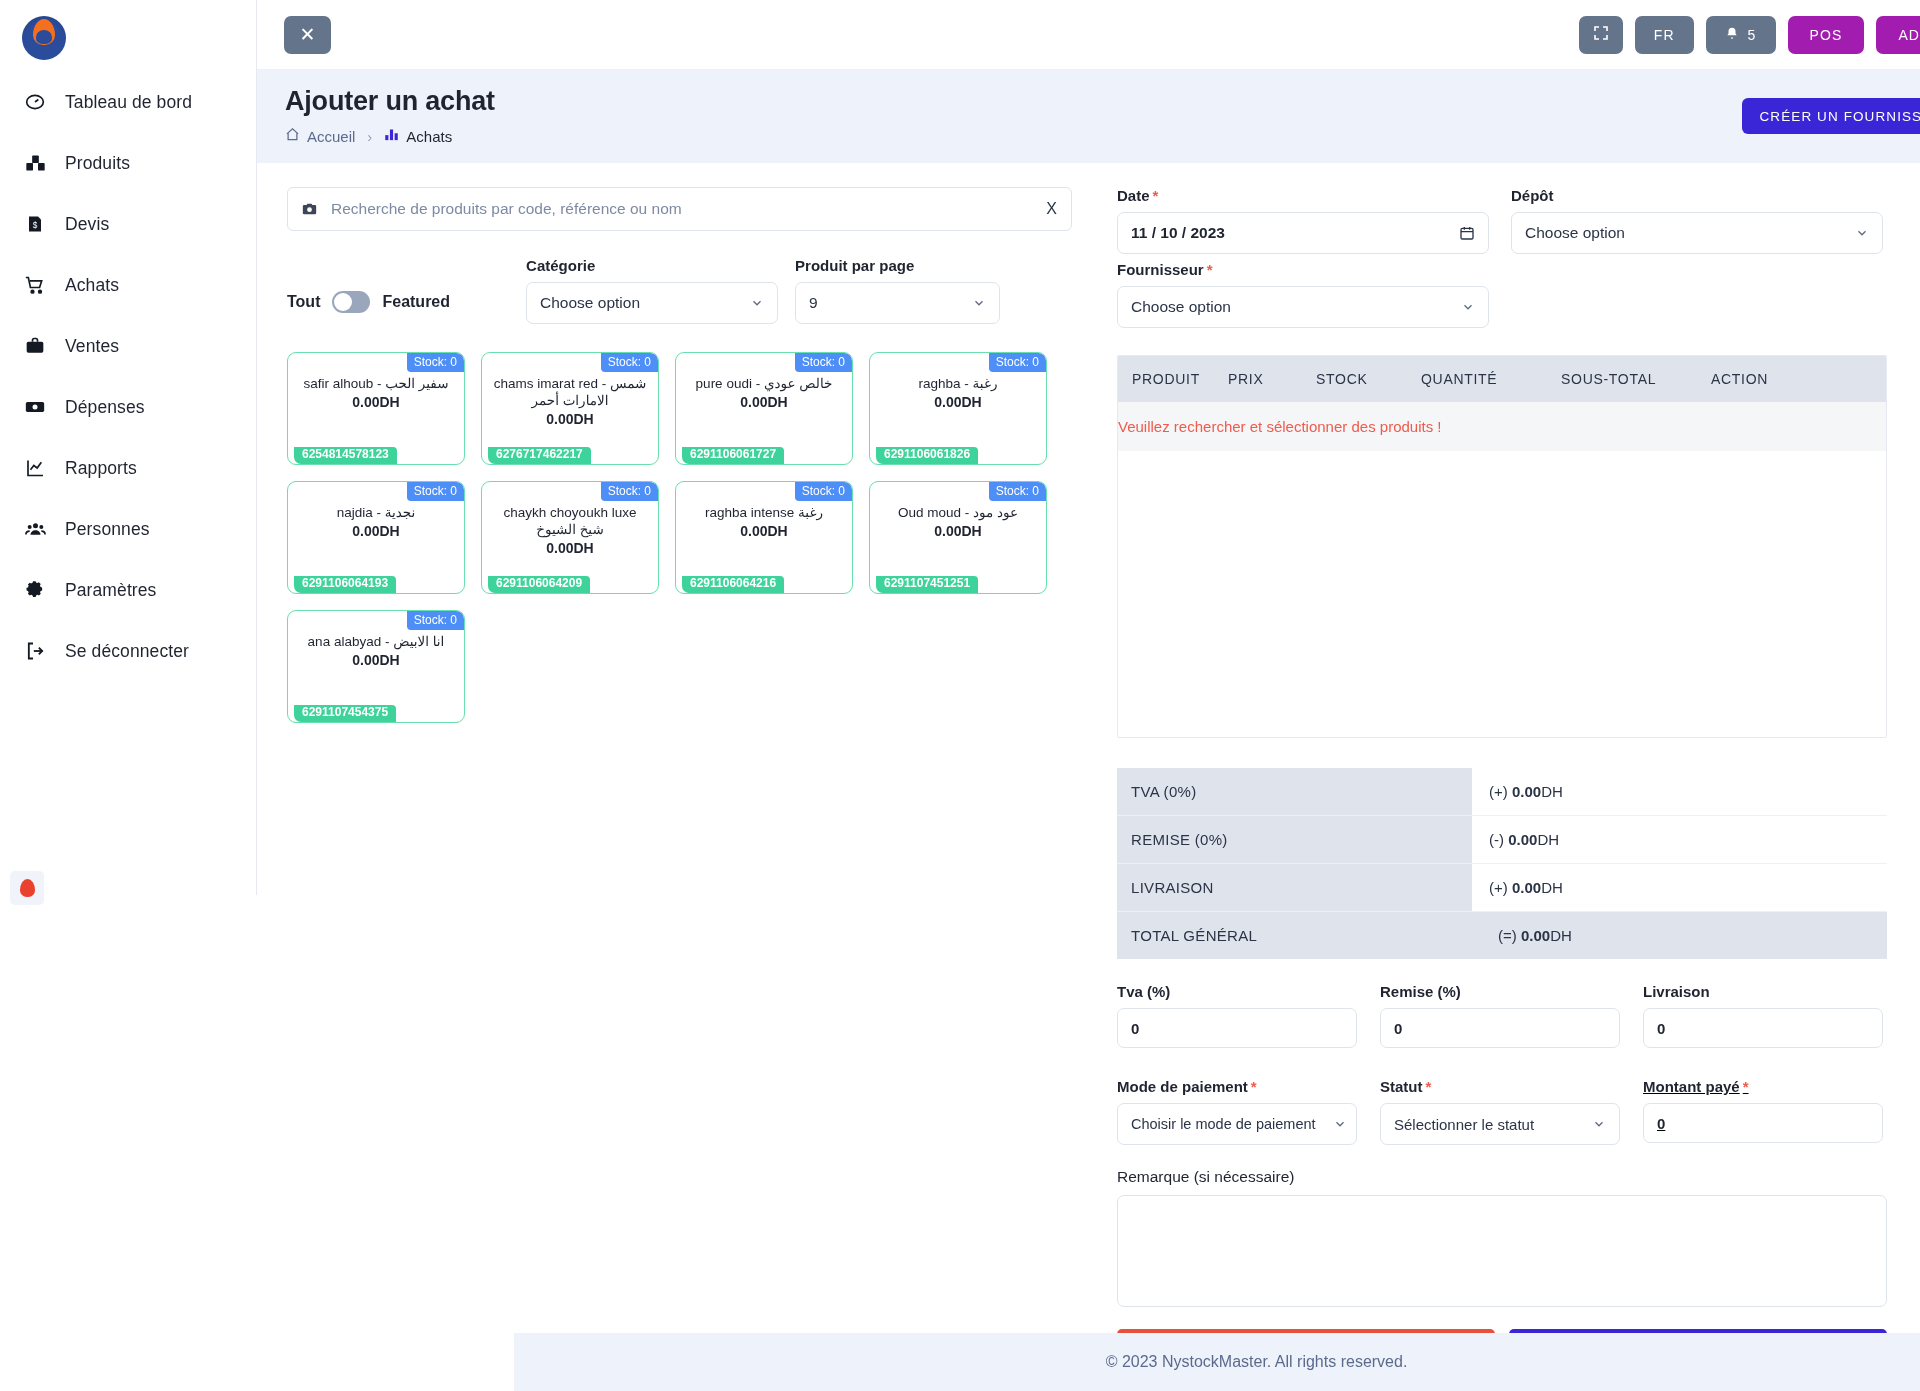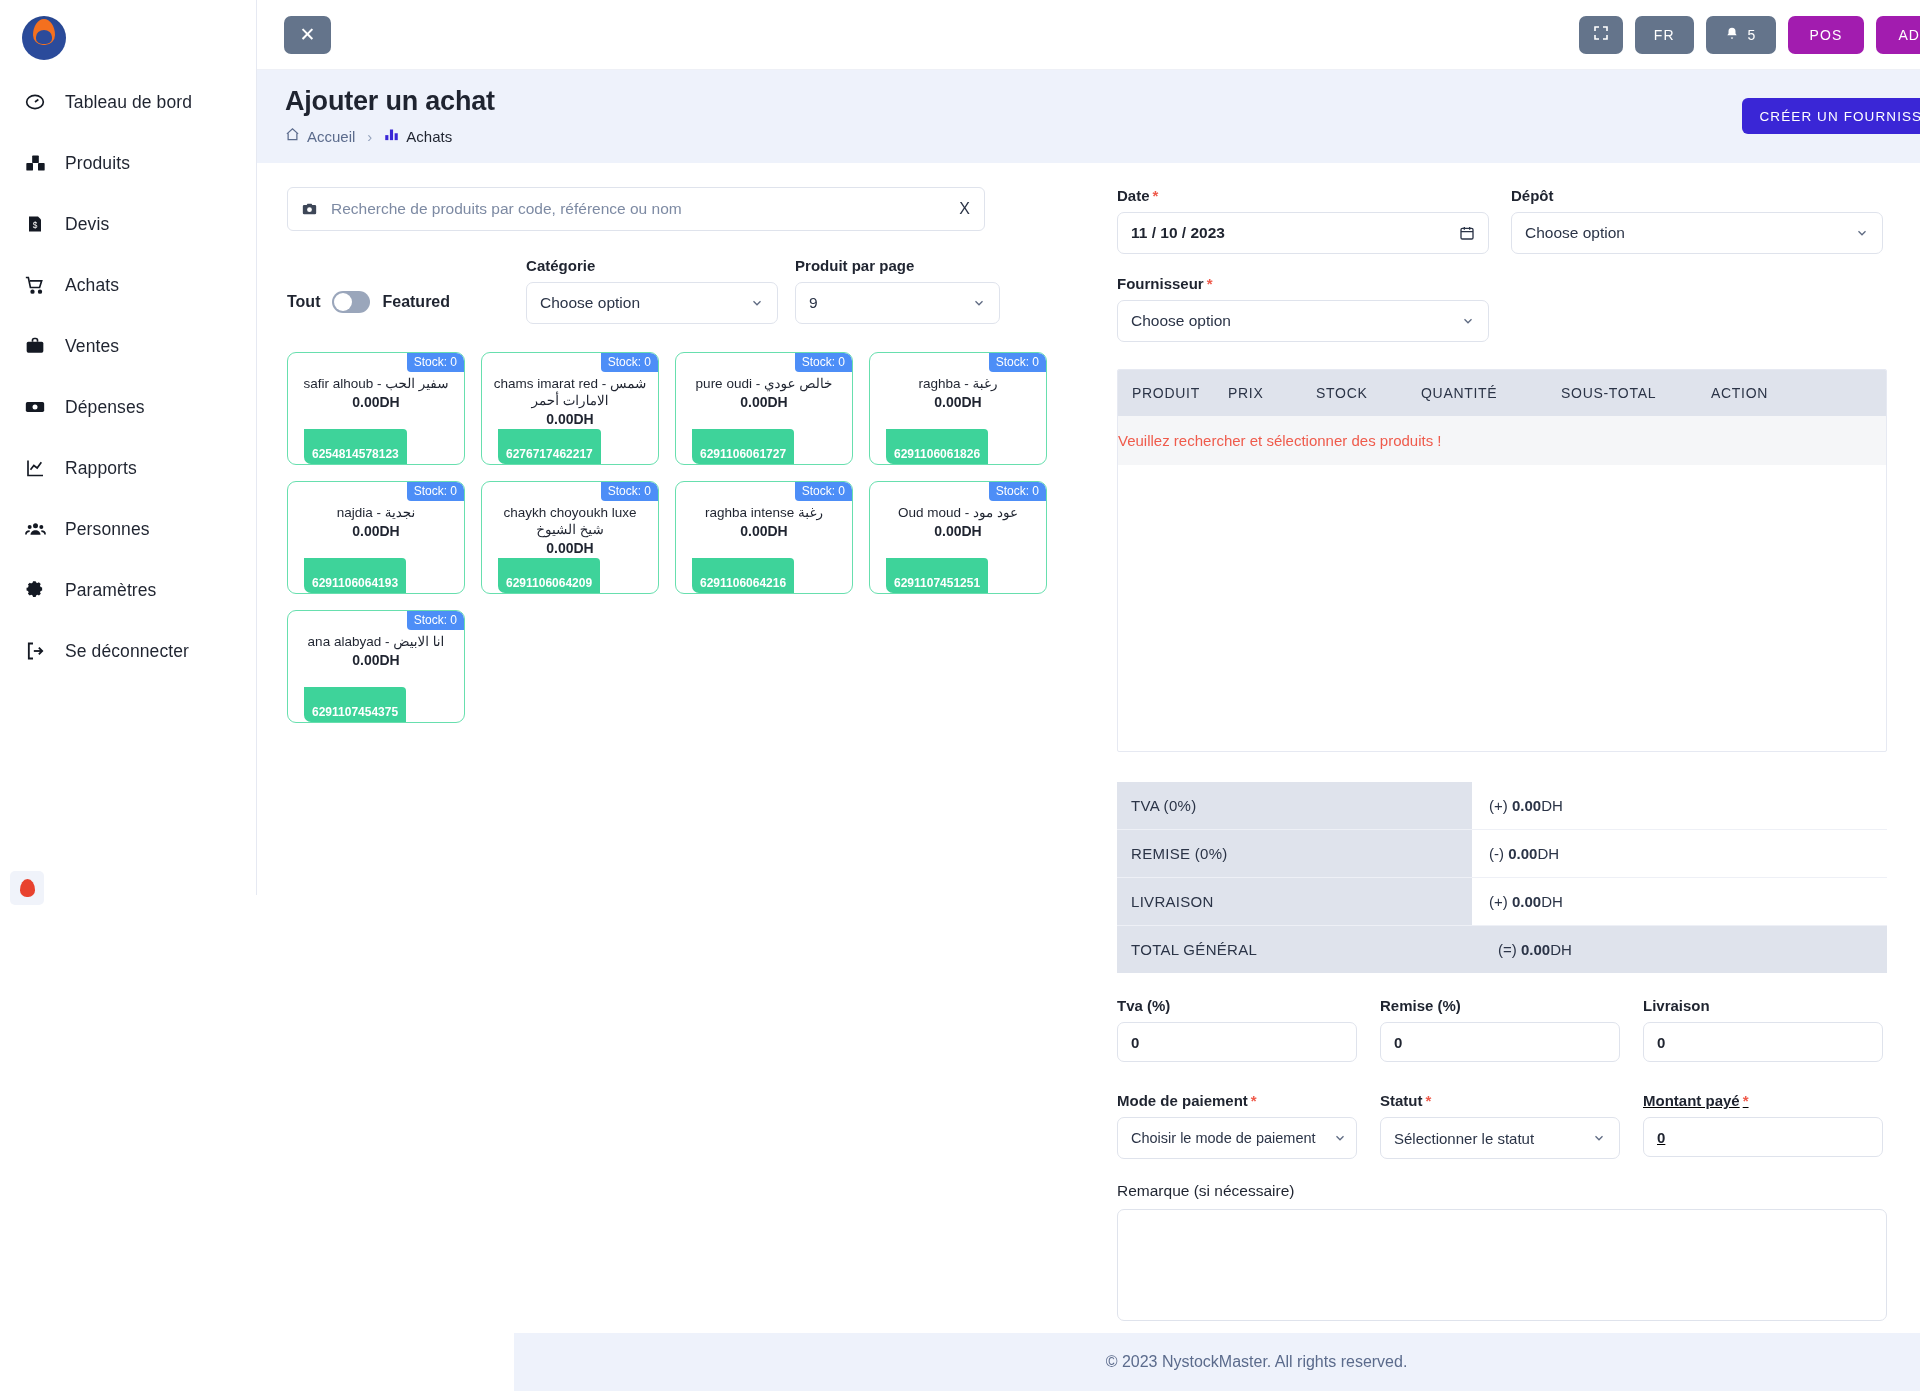--- a/index.html
+++ b/index.html
@@ -113,21 +113,21 @@
     background: #fff; border-radius: 0 0 0 8px;
     box-shadow: -2px 2px 6px rgba(40,50,80,.08);
     display: flex; align-items: center; justify-content: center;
     color: #3a26d6; cursor: pointer; z-index: 9;
   }
 
   
   .search-box {
     display: flex; align-items: center; height: 44px;
     border: 1px solid #dfe3ec; border-radius: 6px; padding: 0 14px 0 13px;
-    background: #fff; width: 698px;
+    background: #fff; width: 785px;
   }
   .search-box .cam { color: #3d4657; display: flex; margin-right: 13px; }
   .search-box input {
     flex: 1; border: none; outline: none; font-size: 15.5px;
     color: #1f2430; font-family: inherit; background: transparent;
   }
   .search-box input::placeholder { color: #7d8aa3; }
   .search-clear {
     color: #2b3447; font-size: 16px; cursor: pointer; padding-left: 8px;
   }
@@ -176,38 +176,38 @@
   }
   .card .pname {
     padding: 22px 9px 0 9px; text-align: center;
     font-size: 13.5px; color: #1f2430; line-height: 1.26;
   }
   .card .pprice {
     text-align: center; font-size: 14px; font-weight: 700;
     color: #1f2430; margin-top: 2px;
   }
   .card .code {
-    position: absolute; left: 16px; bottom: 0; background: #3ed39a; color: #fff;
-    font-size: 12px; font-weight: 700; padding: 18px 8px 3px;
+    position: absolute; left: 6px; bottom: 0; background: #3ed39a; color: #fff;
+    font-size: 12px; font-weight: 700; padding: 0 8px 3px;
     border-radius: 0 4px 0 7px; white-space: nowrap;
   }
 
   .details-row { width: 790px; display: flex; justify-content: center; margin-top: 28px; }
   .btn-details {
     background: #3a26d6; color: #fff; border: none; border-radius: 6px;
     height: 36px; padding: 0 19px; font-size: 14px; letter-spacing: 1.2px;
     display: flex; align-items: center; gap: 3px; cursor: pointer;
     font-family: inherit;
   }
 
   
   .row2 { display: flex; gap: 22px; }
   .fld.date { width: 372px; }
   .fld.depot { width: 372px; }
-  .fld.fourn { width: 372px; margin-top: 21px; justify-content: center; }
+  .fld.fourn { width: 372px; margin-top: 7px; justify-content: center; }
   .dateinput {
     height: 42px; border: 1px solid #dfe3ec; border-radius: 7px;
     background: #fff; display: flex; align-items: center;
     padding: 16px 13px; font-size: 15.5px; font-weight: 700; color: #1f2430;
   }
   .dateinput .cal { margin-left: auto; color: #2b3447; display: flex; }
   .req { color: #ef5b4c; font-size: 15px; margin-left: 3px; }
 
   .ptable {
     margin-top: 27px; width: 770px; border: 1px solid #e6e9f2;

